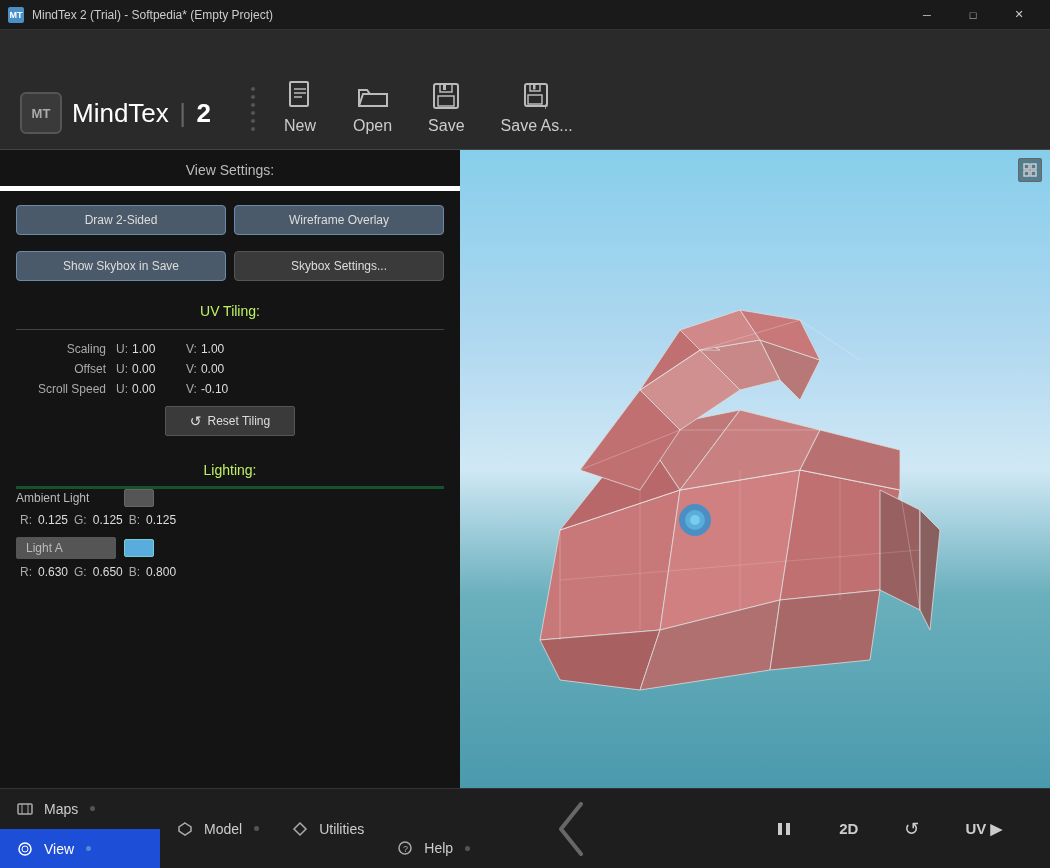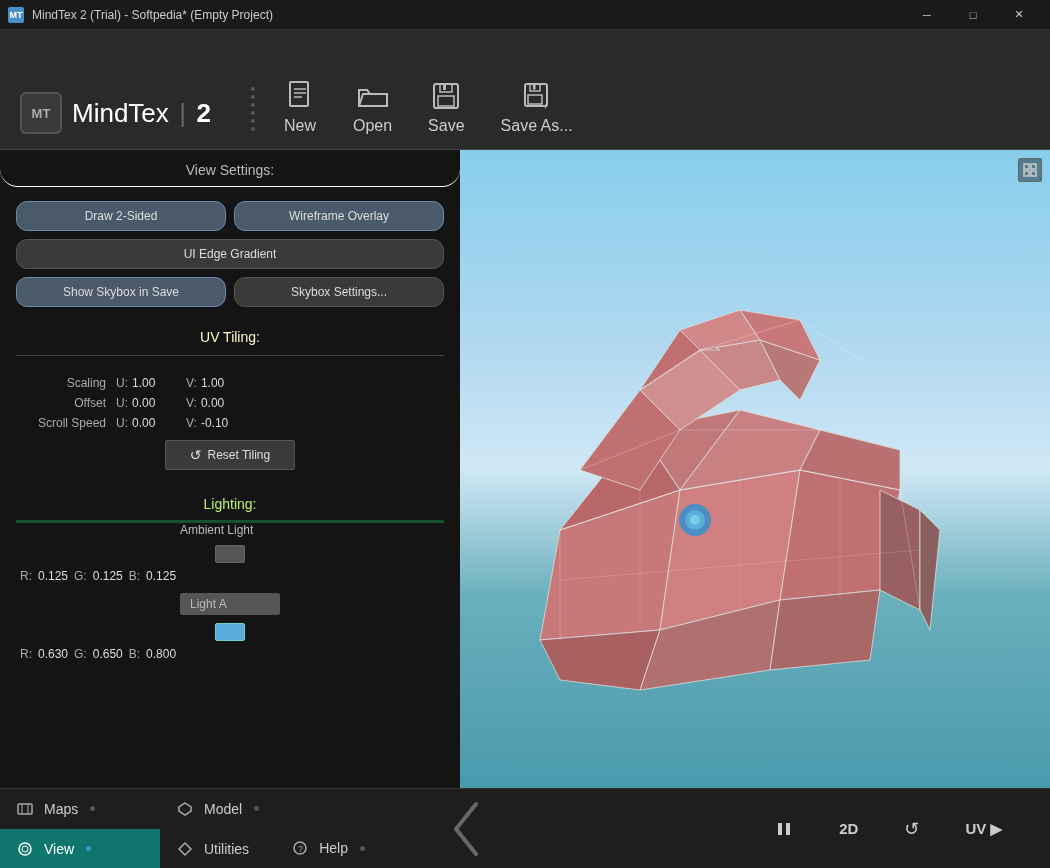--- a/index.html
+++ b/index.html
@@ -34,46 +34,46 @@
     #main { display: flex; width: 100%; height: calc(868px - 30px - 120px - 80px); position: relative; }
 
     
     #side-panel {
       width: 460px; min-width: 460px; background: rgba(20,20,20,0.92); color: #ddd;
       overflow-y: auto; padding: 0 0 20px 0;
     }
 
     .section-title {
       text-align: center; color: #bbb; font-size: 14px; padding: 12px 0 8px 0;
-      border-bottom: 1px solid #ffffff; margin-bottom: 10px; border-radius: 18px;
+      border-bottom: 5px solid #ffffff; margin-bottom: 10px;
     }
     .btn-row { display: flex; gap: 8px; padding: 4px 16px; }
     .panel-btn {
       flex: 1; padding: 7px 10px; background: #3a3a3a; border: 1px solid #555;
-      color: #ddd; font-size: 12px; cursor: pointer; text-align: center; border-radius: 11px;
+      color: #ddd; font-size: 12px; cursor: pointer; text-align: center; border-radius: 4px;
     }
     .panel-btn.active { background: #4a5a6a; border-color: #6a8aaa; }
 
     .uv-section { padding: 10px 16px; }
-    .uv-title { text-align: center; color: #fef9c3; font-size: 14px; padding: 8px 0 10px 0; border-bottom: 1px solid #444; margin-bottom: 20px; }
+    .uv-title { text-align: center; color: #bef264; font-size: 14px; padding: 8px 0 10px 0; border-bottom: 1px solid #444; margin-bottom: 12px; }
     .uv-row { display: flex; align-items: center; margin-bottom: 6px; }
     .uv-label { width: 100px; color: #aaa; font-size: 12px; text-align: right; padding-right: 10px; }
     .uv-field { display: flex; align-items: center; margin-right: 16px; }
     .uv-axis { color: #aaa; font-size: 12px; margin-right: 4px; }
     .uv-value { color: #ddd; font-size: 12px; min-width: 38px; }
     .reset-row { text-align: center; margin: 10px 0 6px 0; }
     .reset-btn {
       background: #3a3a3a; border: 1px solid #555; color: #ddd; padding: 6px 24px;
       font-size: 12px; cursor: pointer; border-radius: 2px; display: inline-flex; align-items: center; gap: 6px;
     }
 
     .lighting-section { padding: 0 16px 10px; }
     .lighting-title { text-align: center; color: #bef264; font-size: 14px; padding: 10px 0 8px 0; border-bottom: 3px solid #14532d; }
 
-    .light-row { display: flex; align-items: center; margin-bottom: 6px; gap: 8px; flex-direction: column; }
+    .light-row { display: flex; align-items: center; margin-bottom: 6px; gap: 8px; }
     .light-name { color: #bbb; font-size: 12px; min-width: 100px; }
     .light-swatch { width: 30px; height: 18px; border: 1px solid #666; border-radius: 2px; }
     .light-rgb-row { display: flex; align-items: center; gap: 6px; margin-bottom: 10px; padding-left: 4px; }
     .rgb-item { color: #ddd; font-size: 12px; }
     .rgb-label { color: #aaa; }
 
     
     #viewport {
       flex: 1; position: relative; overflow: hidden;
       background: linear-gradient(to bottom, #87CEEB 0%, #b0d8f0 30%, #d0e8f5 50%, #6aafbc 70%, #4a9aad 100%);
@@ -87,21 +87,21 @@
     
     #bottom-nav {
       width: 100%; height: 80px; background: #1e1e1e; border-top: 1px solid #333;
       display: flex; align-items: center;
     }
     #nav-items { display: flex; flex-direction: column; gap: 0; width: 160px; }
     .nav-item {
       display: flex; align-items: center; gap: 10px; padding: 8px 16px;
       color: #ccc; font-size: 14px; cursor: pointer; height: 40px;
     }
-    .nav-item.active { background: #0f766e; color: white; align-items: center; }
+    .nav-item.active { background: #1d4ed8; color: white; align-items: center; }
     .nav-icon { width: 18px; height: 18px; display: flex; align-items: center; justify-content: center; }
     .nav-dot { width: 5px; height: 5px; background: #555; border-radius: 50%; margin-left: 2px; }
     .nav-dot.active { background: #4a90d0; }
 
     
     #viewport-controls {
       flex: 1; display: flex; align-items: center; justify-content: flex-end;
       padding-right: 40px; gap: 30px; position: relative;
     }
     .left-arrow-btn {
@@ -200,21 +200,20 @@
 
   <div id="side-panel">
 
     <div class="section-title">View Settings:</div>
 
     <div class="btn-row">
       <button class="panel-btn active">Draw 2-Sided</button>
       <button class="panel-btn active">Wireframe Overlay</button>
     </div>
     <div class="btn-row">
-      <button class="panel-btn">UI Edge Gradient</button>
     </div>
     <div class="btn-row">
       <button class="panel-btn active">Show Skybox in Save</button>
       <button class="panel-btn">Skybox Settings...</button>
     </div>
 
     <div class="uv-section">
       <div class="uv-title">UV Tiling:</div>
       <div class="uv-row">
         <span class="uv-label">Scaling</span>
@@ -378,21 +377,21 @@
       <div class="nav-icon">
         <svg width="16" height="16" viewBox="0 0 16 16" fill="none">
             <circle cx="8" cy="8" r="6" stroke="#fff" stroke-width="1.5"></circle>
             <circle cx="8" cy="8" r="3" stroke="#fff" stroke-width="1"></circle>
           </svg>
       </div>
       <span>View</span>
       <div class="nav-dot active"></div>
     </div>
   </div>
-  <div id="nav-items-right" style="display:flex;flex-direction:column;gap:0;">
+  <div id="nav-items-right" style="display:flex;gap:0;">
     <div class="nav-item">
       <div class="nav-icon">
         <svg width="16" height="16" viewBox="0 0 16 16" fill="none">
             <polygon points="8,2 14,6 14,10 8,14 2,10 2,6" stroke="#aaa" stroke-width="1.5" fill="none"></polygon>
           </svg>
       </div>
       <span>Model</span>
       <div class="nav-dot"></div>
     </div>
     <div class="nav-item">

